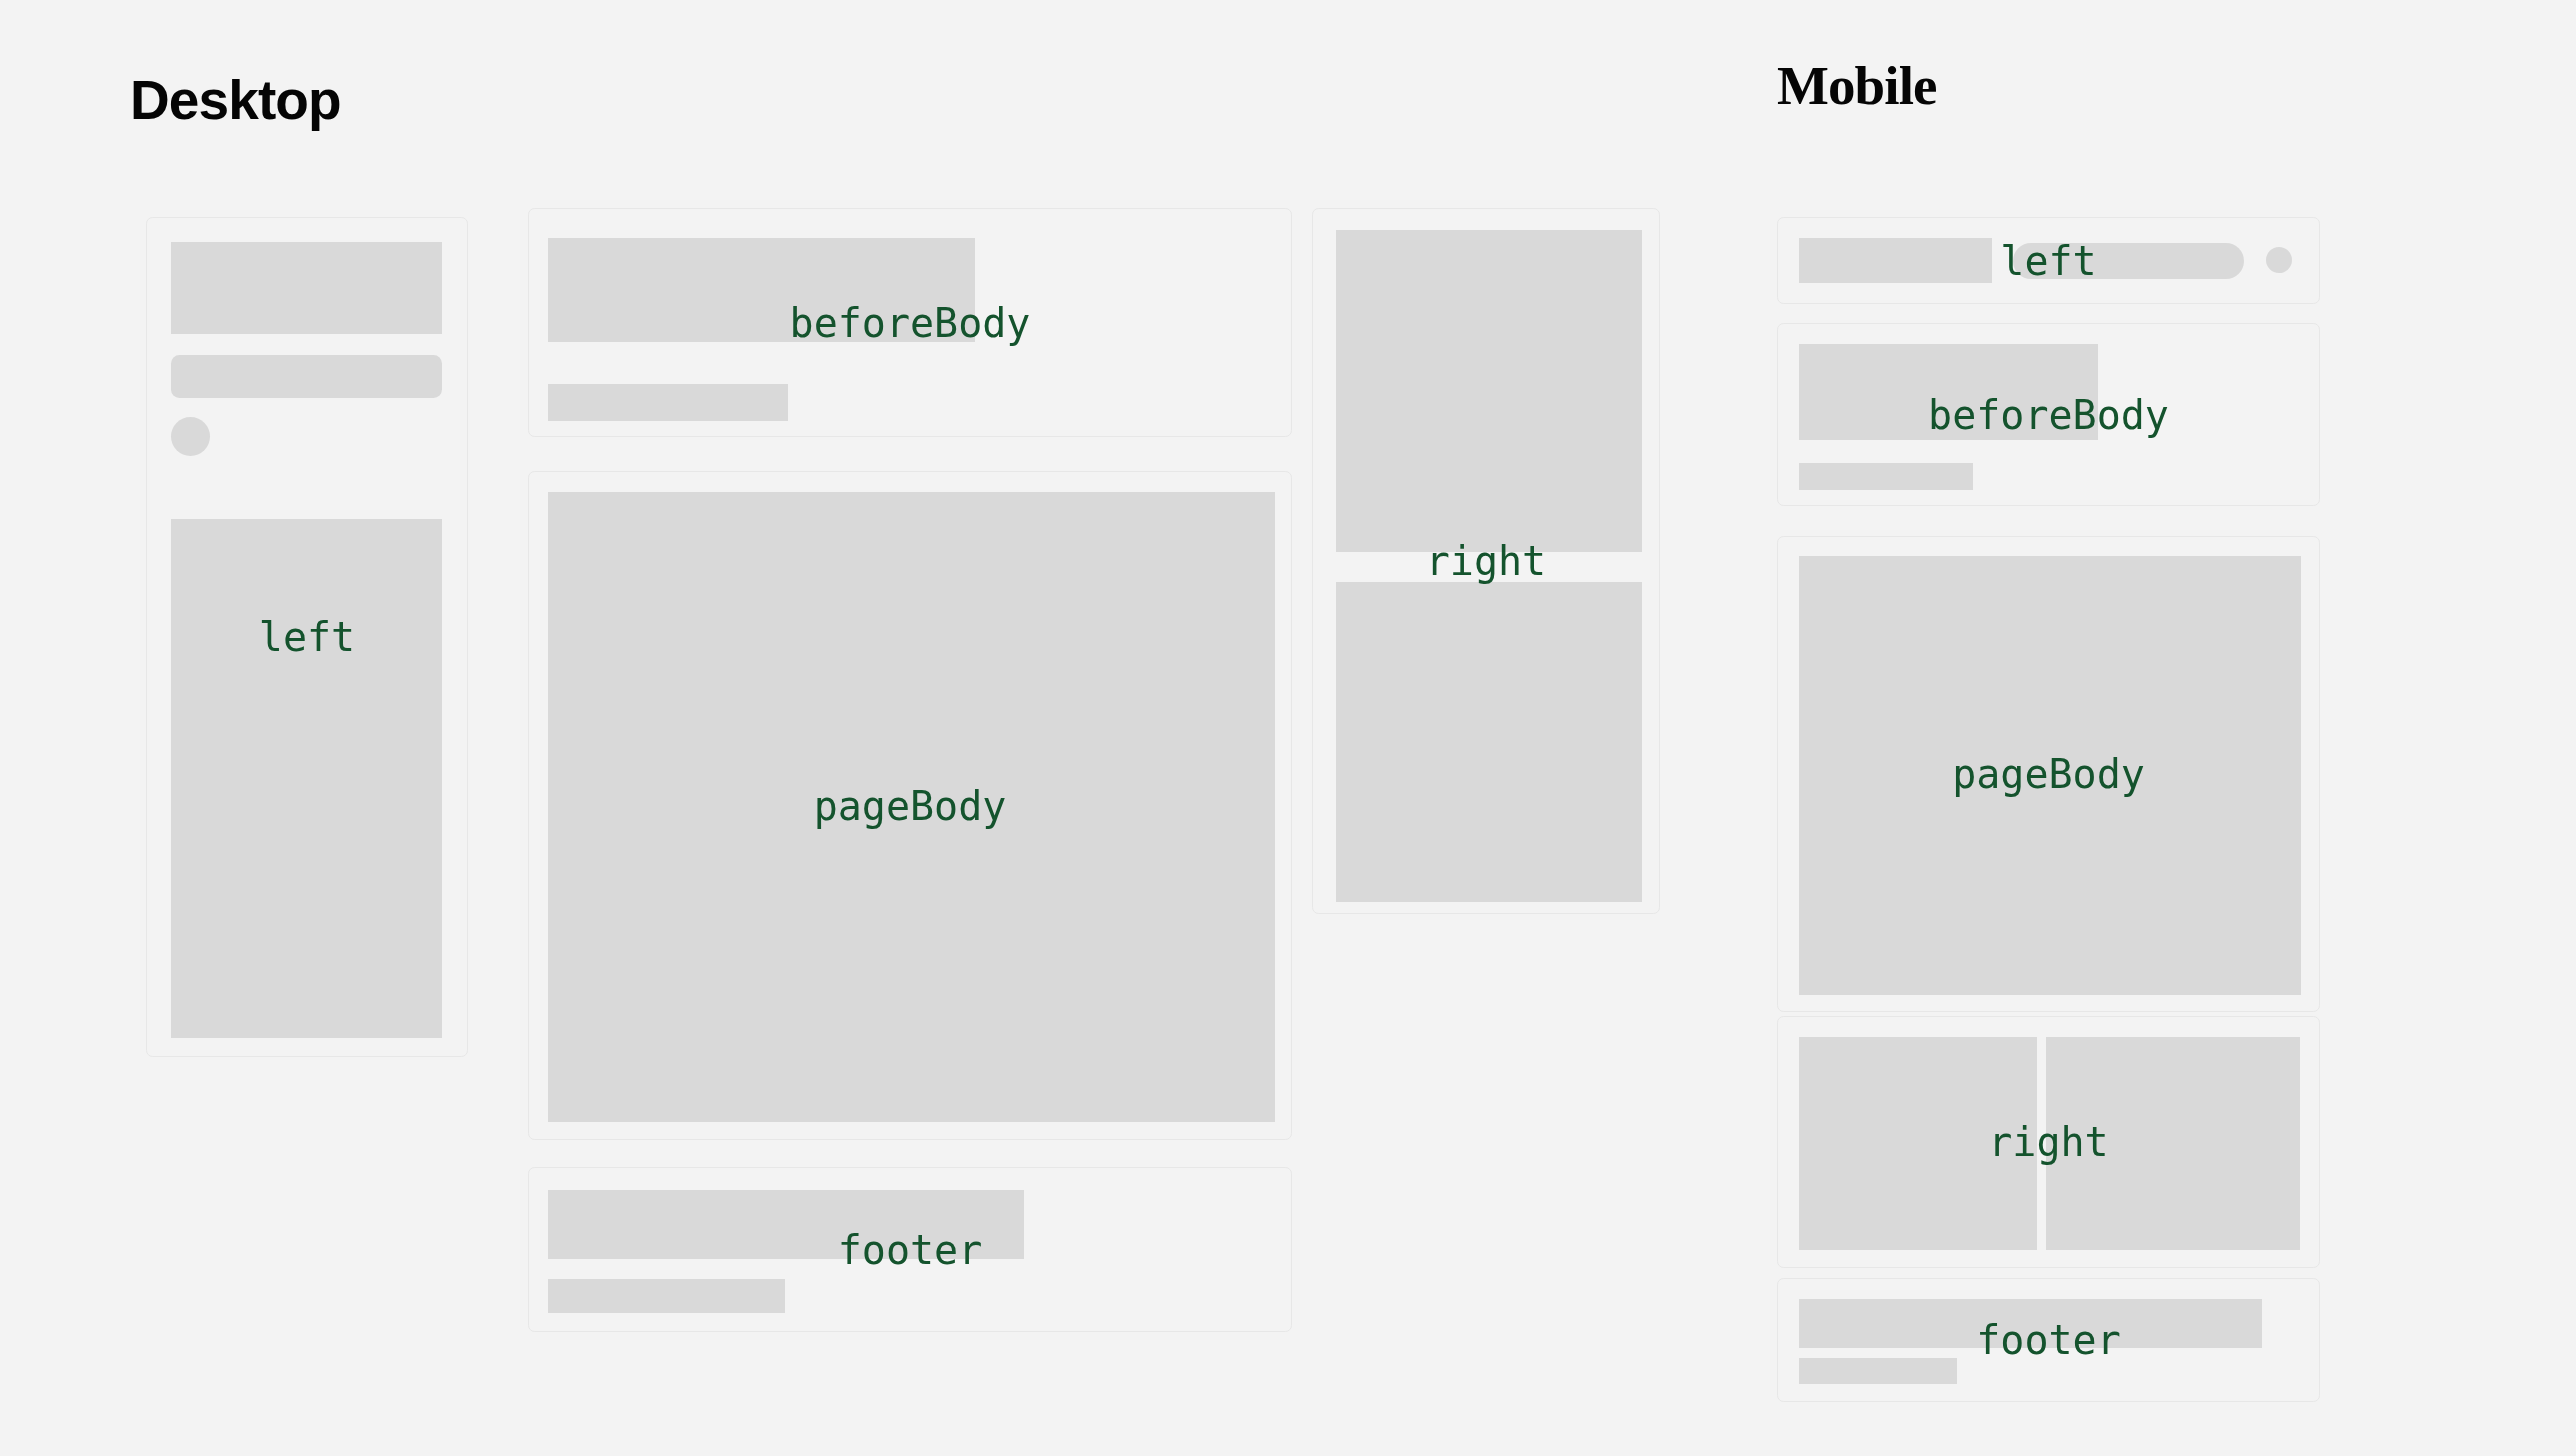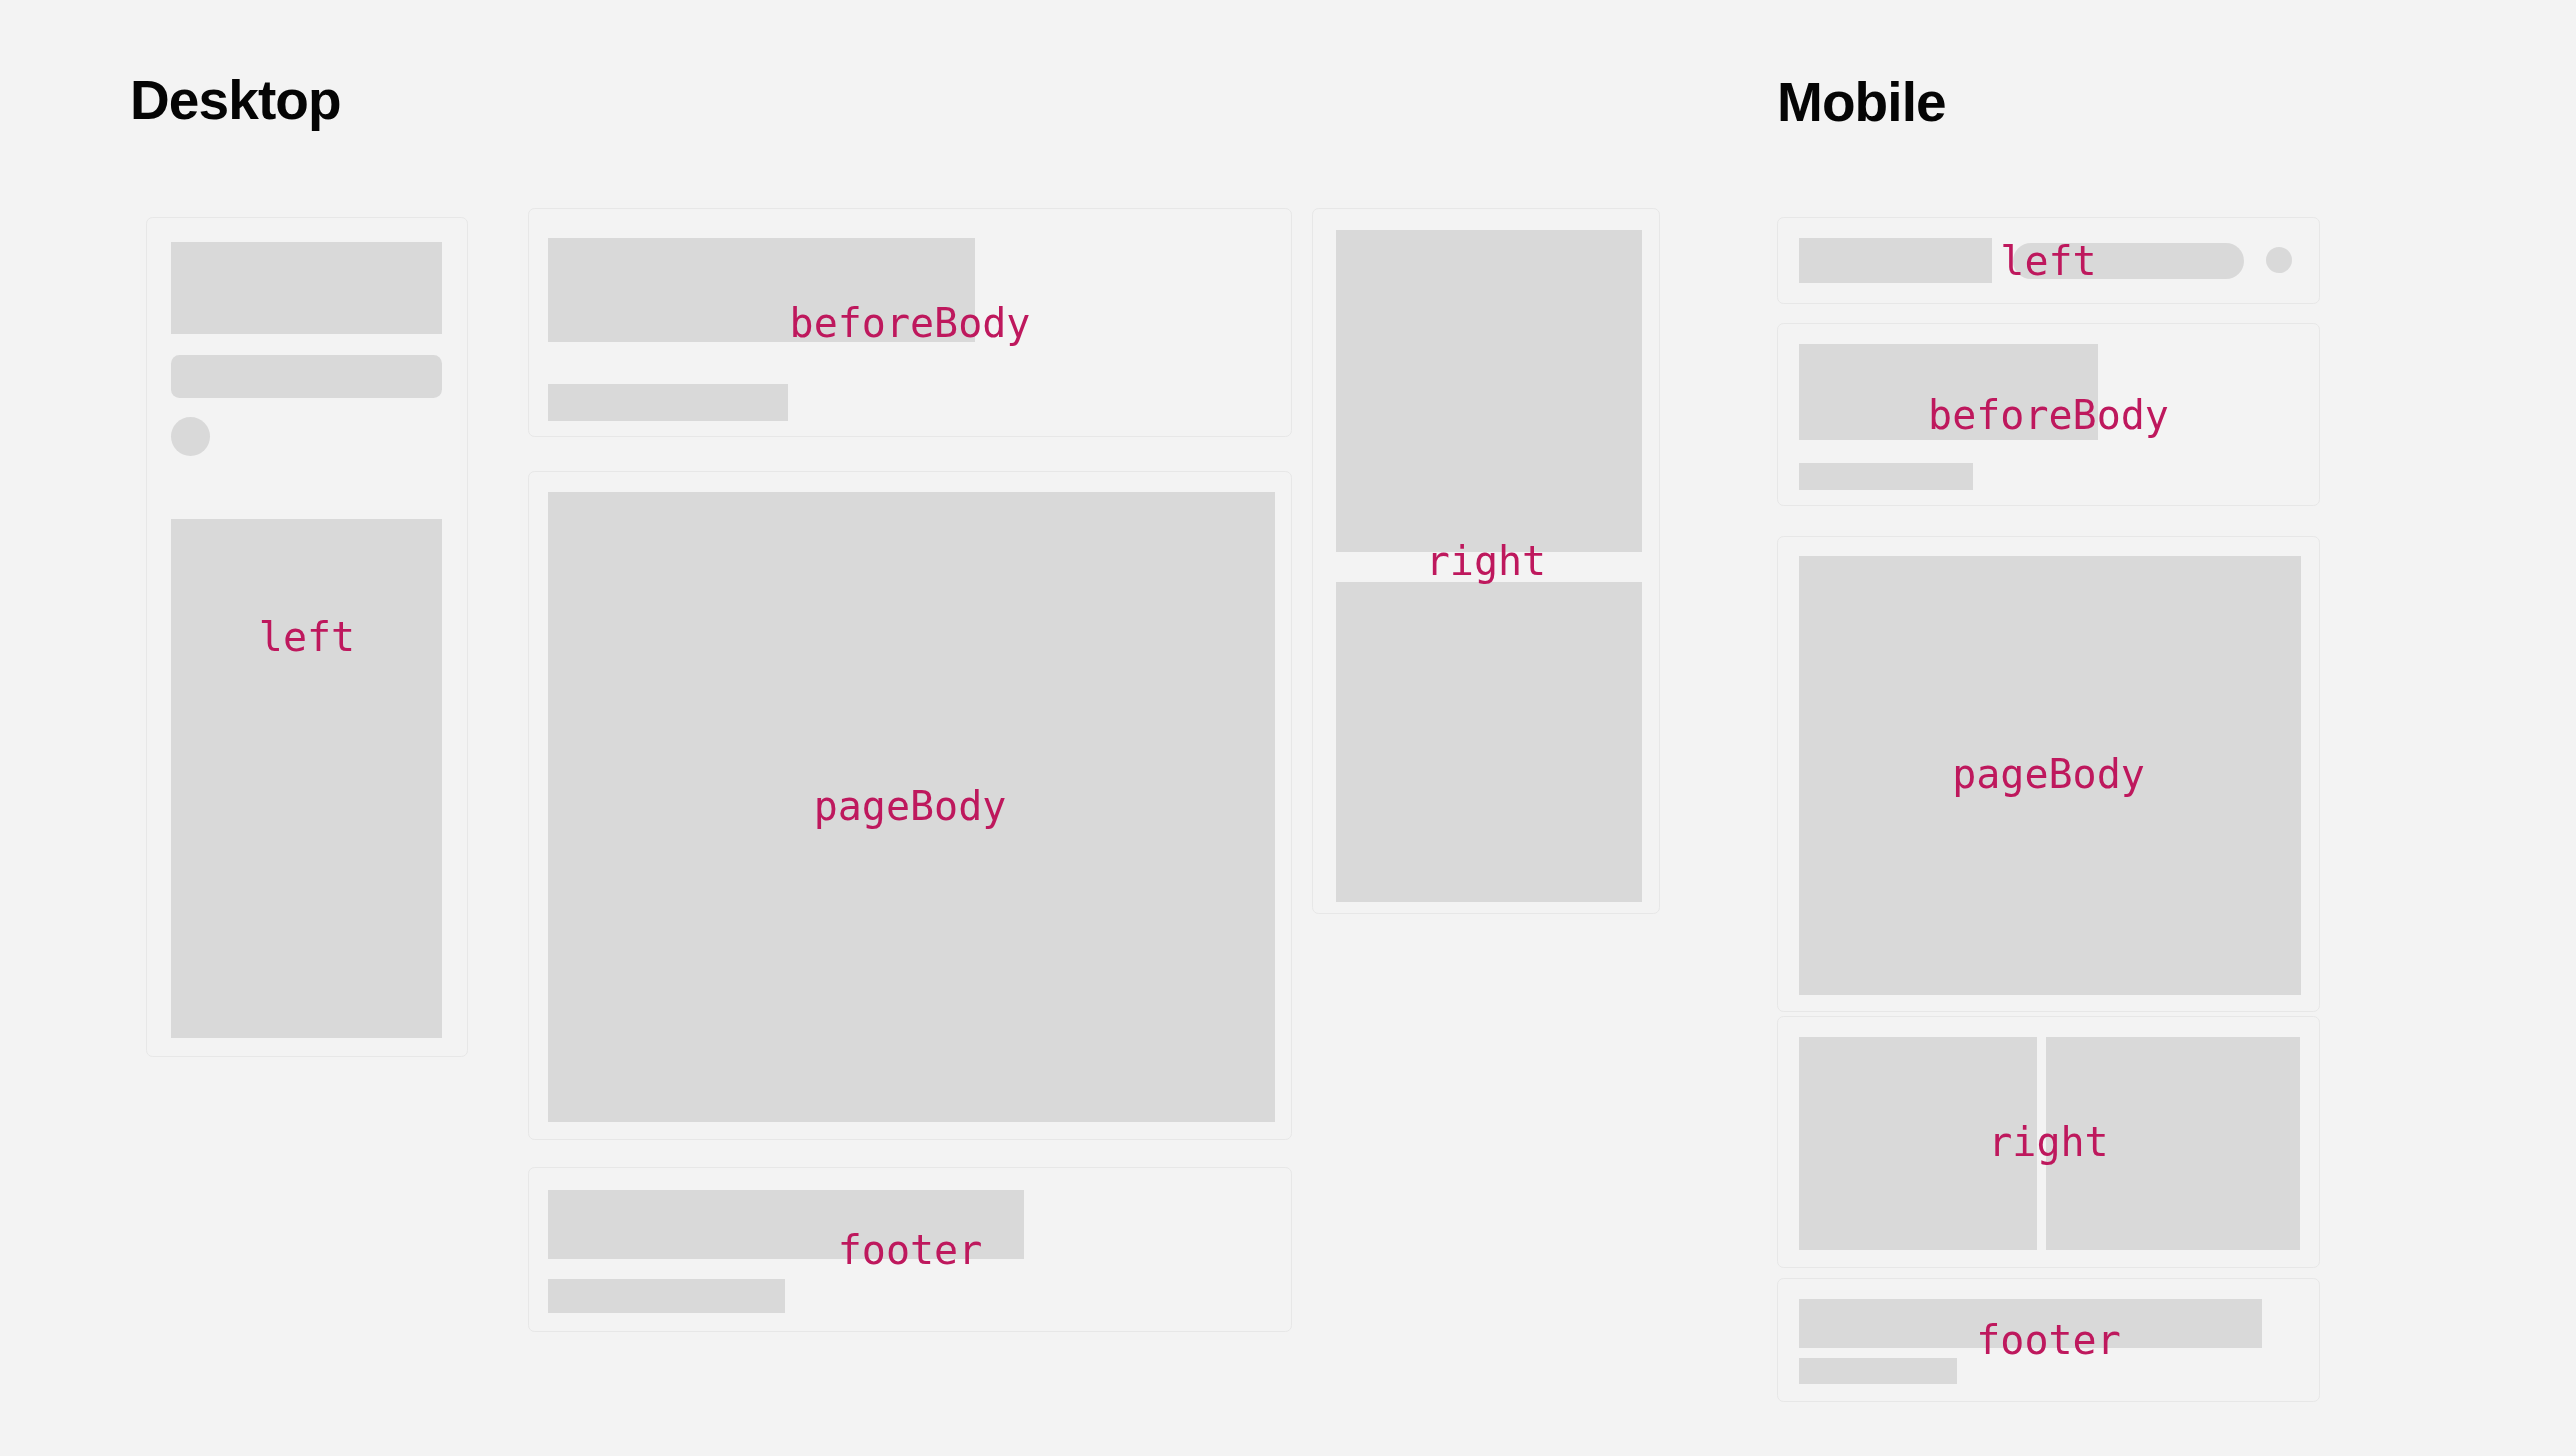--- a/index.html
+++ b/index.html
@@ -20,21 +20,21 @@
     position: absolute;
     font-family: "Liberation Sans", sans-serif;
     font-weight: bold;
     font-size: 55px;
     letter-spacing: -0.9px;
     color: #050505;
     line-height: 1;
     white-space: nowrap;
   }
   #title-desktop { left: 130px; top: 73px; }
-  #title-mobile  { left: 1777px; top: 75px; }
+  #title-mobile  { left: 1777px; top: 58px; font-family: Liberation Serif, serif; }
 
   
   .panel {
     position: absolute;
     background: #f3f3f3;
     border: 1.4px solid #e7e7e7;
     border-radius: 6.6px;
     box-sizing: border-box;
   }
 
@@ -45,21 +45,21 @@
     box-sizing: border-box;
   }
   .blk.round { border-radius: 8.5px; }
   .blk.pill  { border-radius: 940px; }
   .blk.circle{ border-radius: 50%; }
 
   
   .slot-label {
     position: absolute;
     font-family: "DejaVu Sans Mono", "Liberation Mono", monospace;
-    color: #be185d;
+    color: #14532d;
     line-height: 1;
     white-space: nowrap;
     display: flex;
     align-items: center;
     justify-content: center;
     pointer-events: none;
   }
 </style>
 </head>
 <body>

